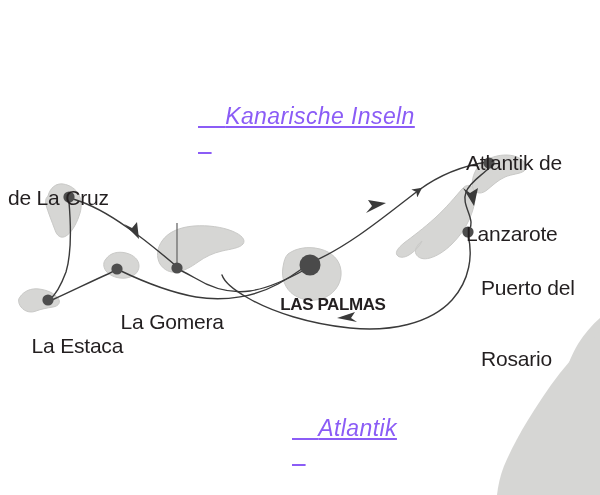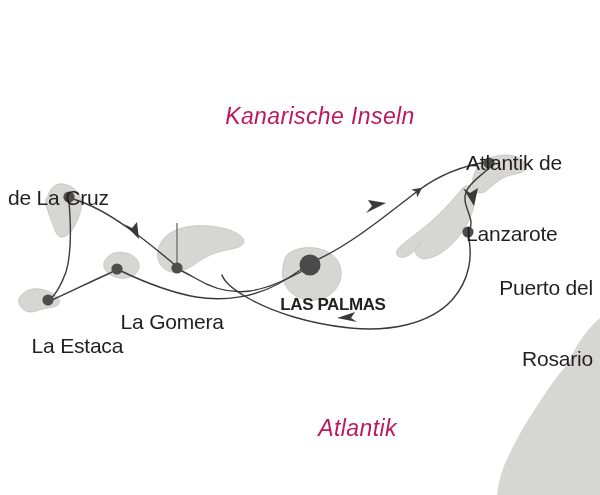--- a/index.html
+++ b/index.html
@@ -35,26 +35,27 @@
     font-weight: 400;
   }
   .homeport-label {
     font-size: 17px;
     font-weight: 700;
     letter-spacing: -0.4px;
   }
   .sea-label, .region-label {
     font-style: italic;
     font-weight: 300;
-    color: #be185d;
+    color: #8b5cf6;
     font-size: 23px;
     letter-spacing: 0.4px;
+    text-decoration: underline;
   }
   .align-left  { text-align: left; }
-  .align-center{ text-align: right; }
+  .align-center{ text-align: left; }
 </style>
 </head>
 <body>
 
 <div id="map-root">
 
   <svg id="map-svg" viewBox="0 0 600 495">
     <defs>
       <marker id="arrowhead" viewBox="0 0 10 10" refX="6" refY="5" markerWidth="7" markerHeight="7" orient="auto-start-reverse">
         <path d="M 0 0 L 10 5 L 0 10 L 2.6 5 z" fill="#3a3a3a"></path>

